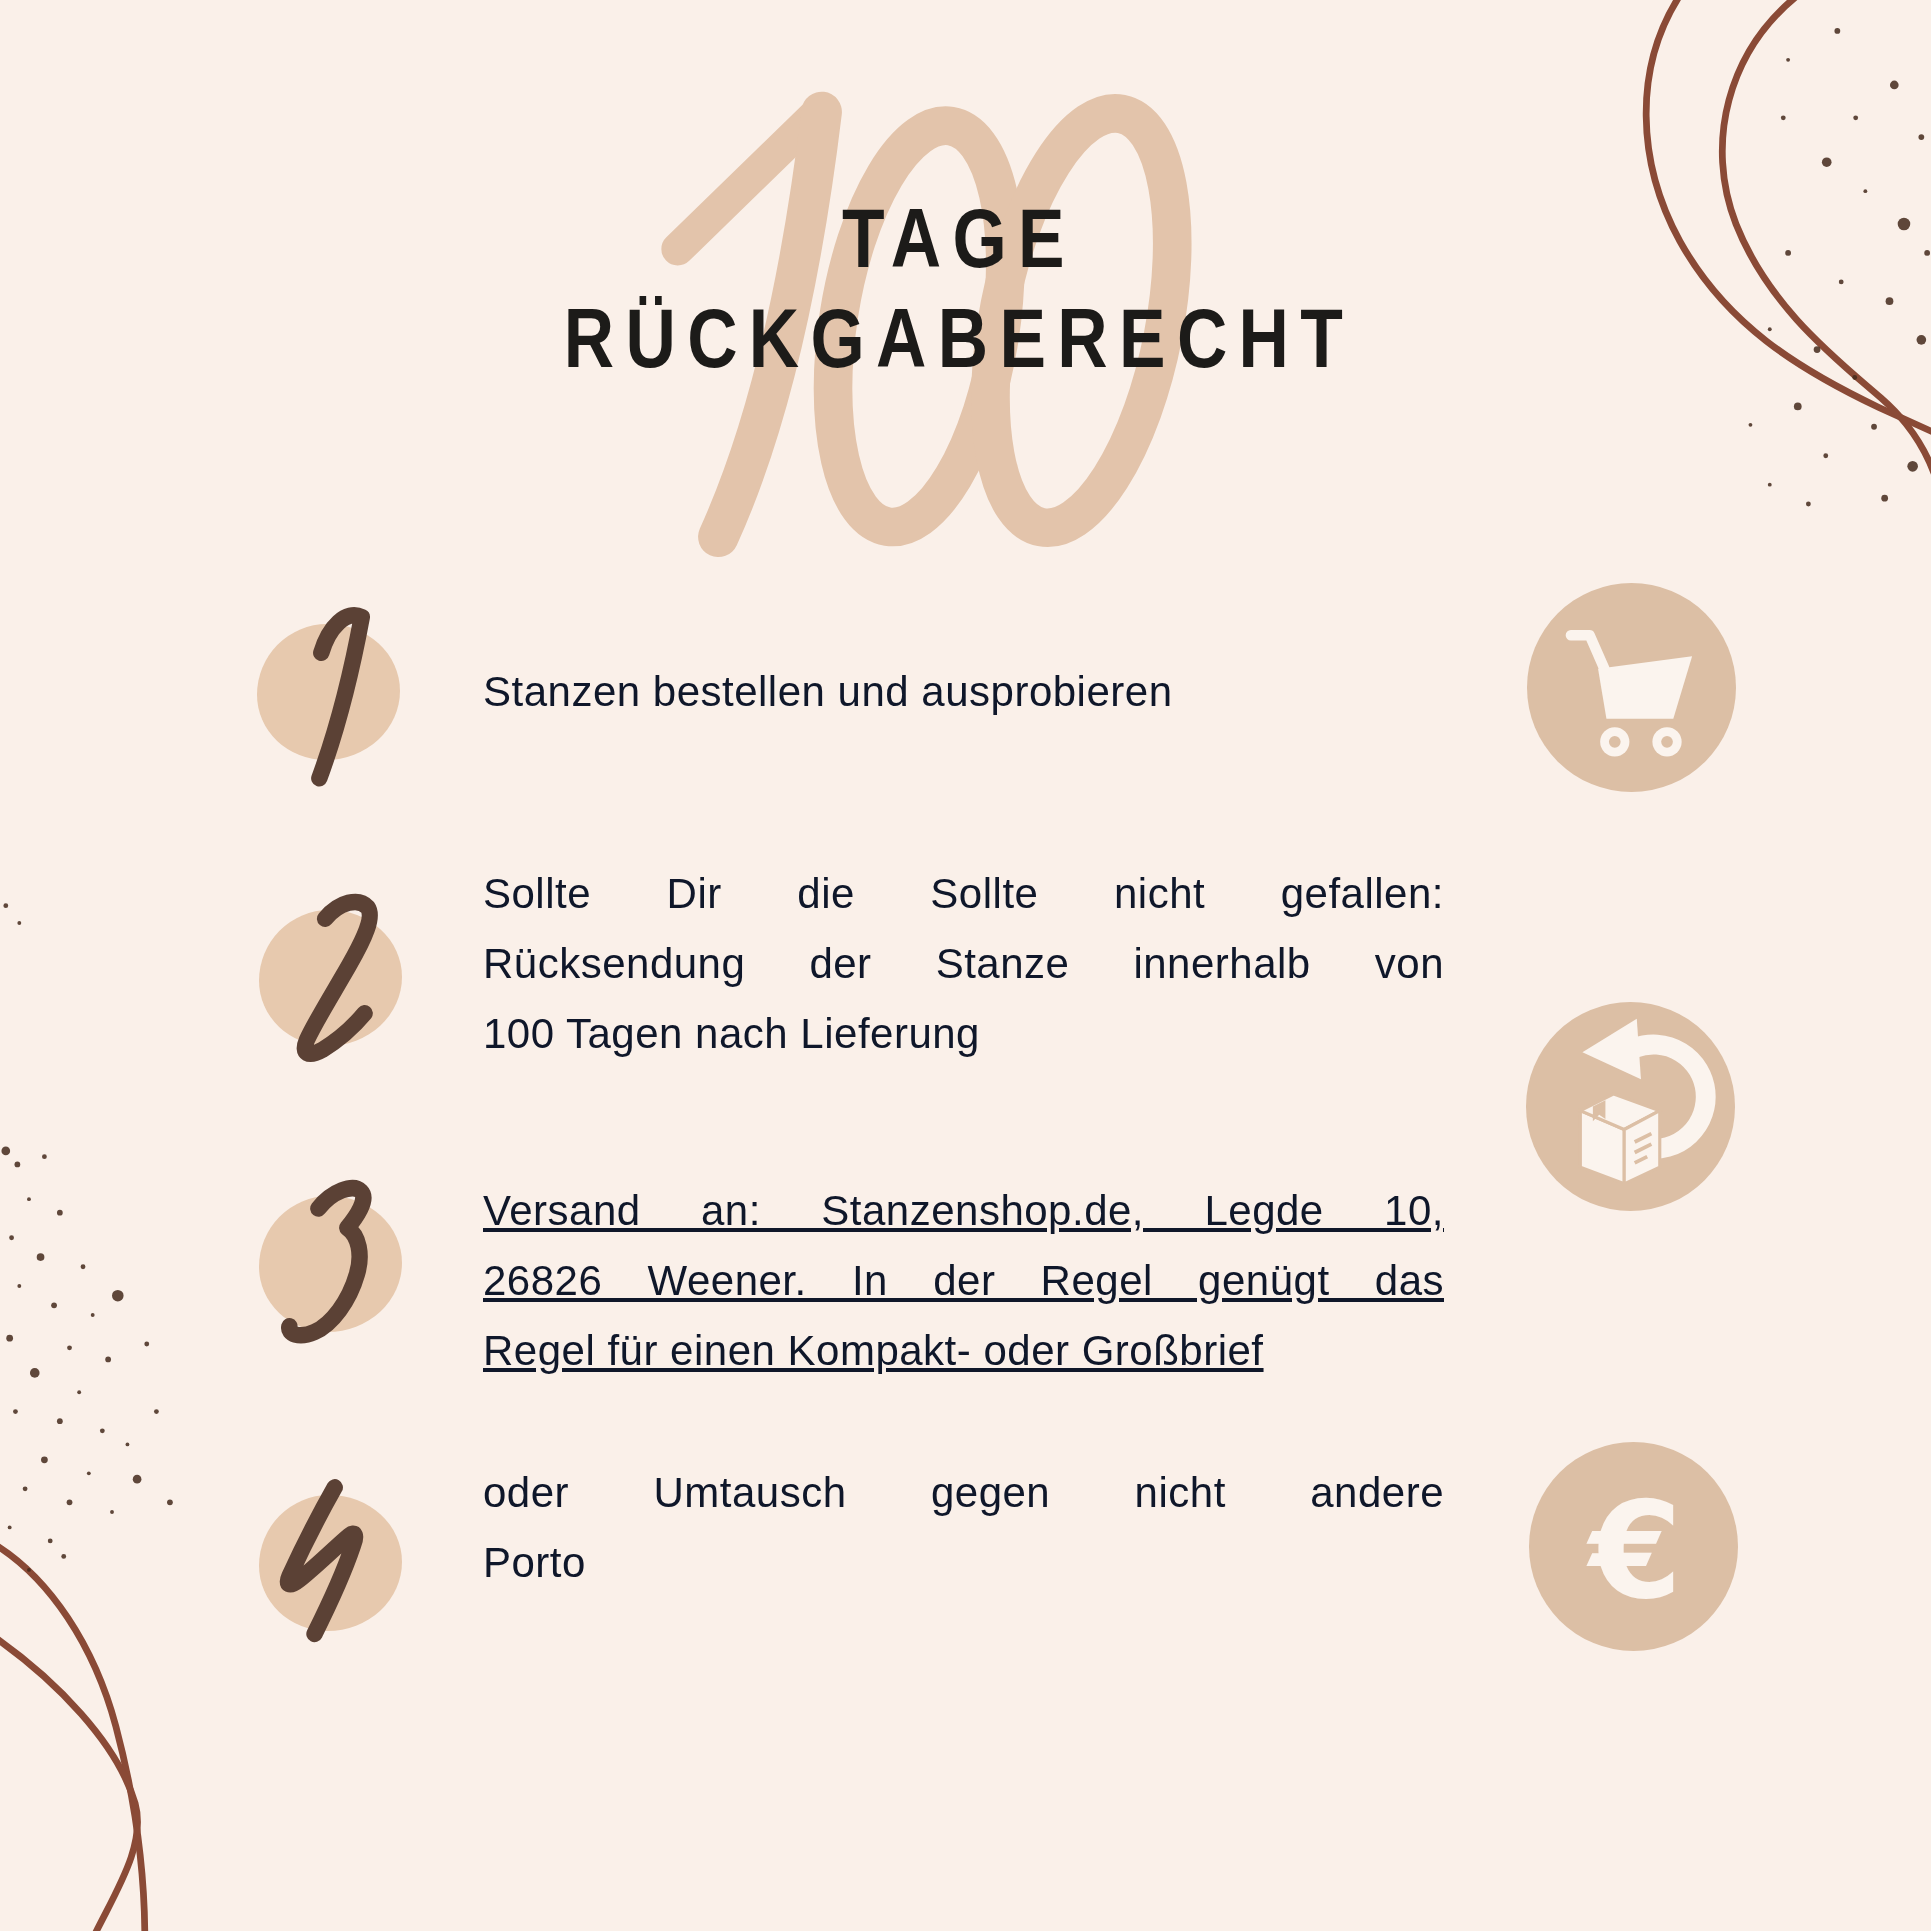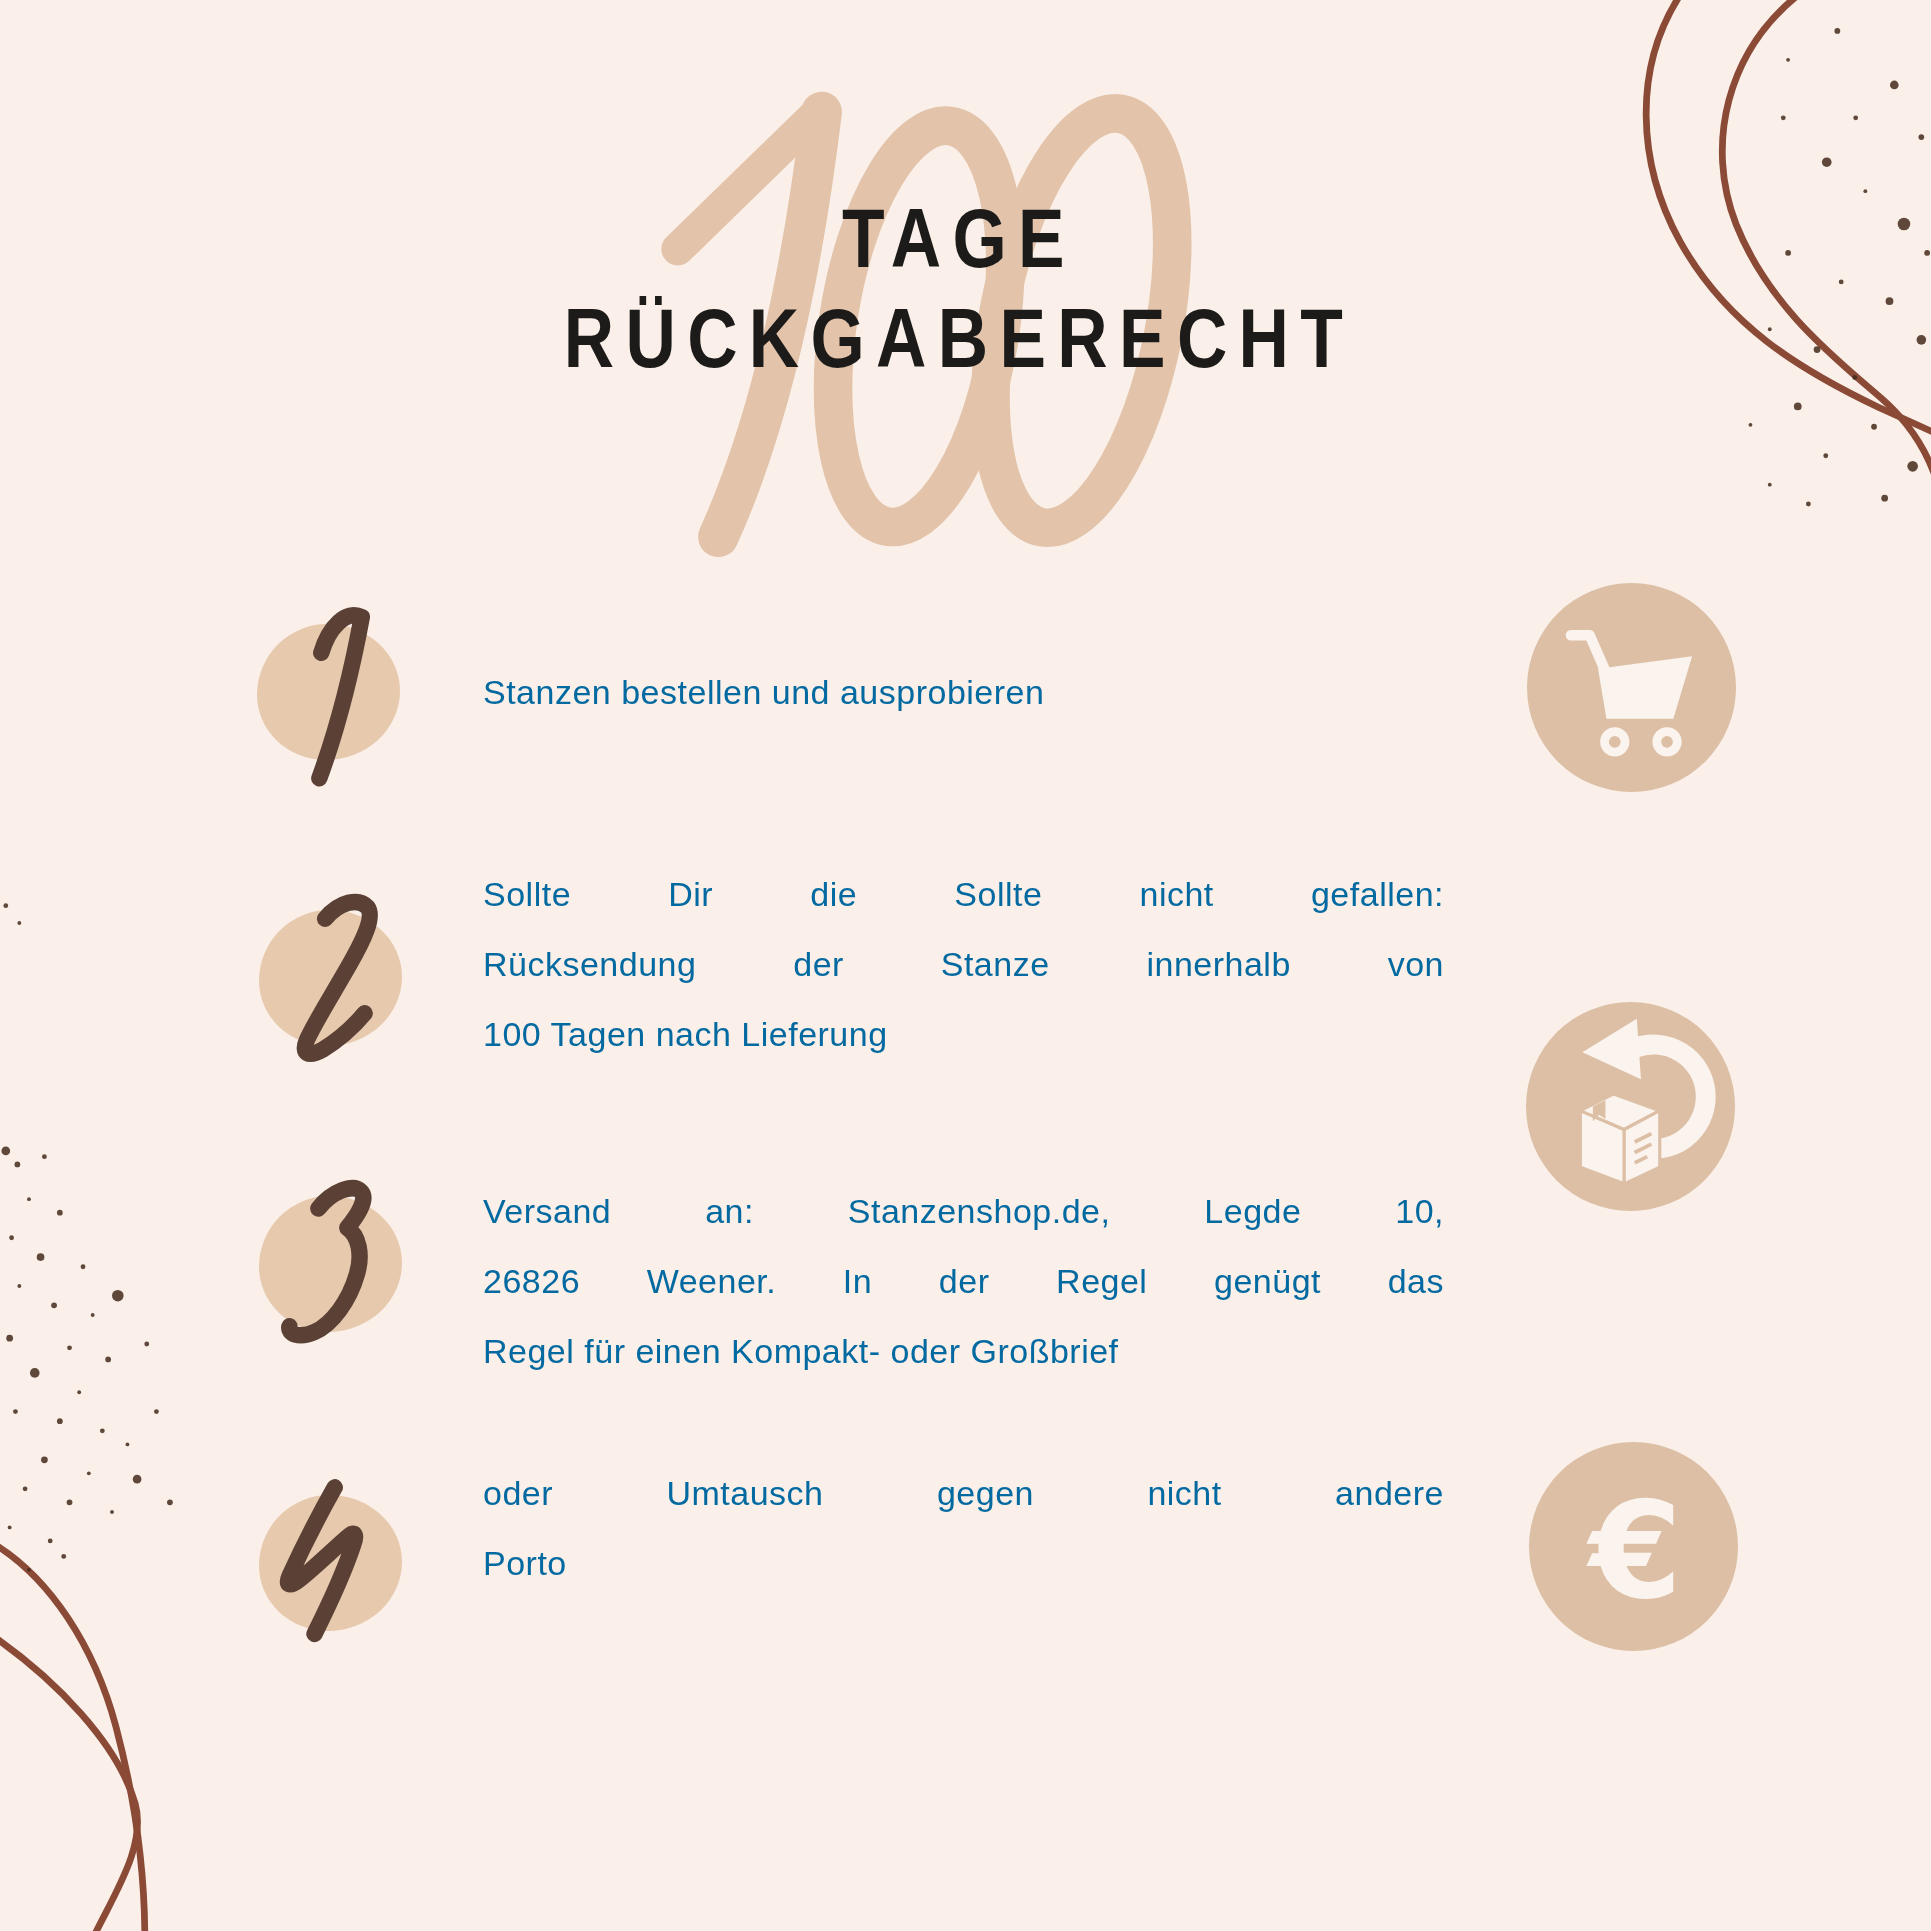--- a/index.html
+++ b/index.html
@@ -31,22 +31,22 @@
     background:#e7c9ae;
     border-radius:49% 51% 52% 48% / 52% 49% 51% 48%;
     z-index:1;
   }
   .numsvg{position:absolute;width:164px;height:193px;z-index:2;}
   .numsvg path{stroke:#5b4135;stroke-width:17;fill:none;stroke-linecap:round;stroke-linejoin:round;}
   .steptext{
     position:absolute;
     left:483px;width:961px;
     z-index:2;
-    color:#0369a1;
-    font-size:34px;
+    color:#0f172a;
+    font-size:42px;
     line-height:70px;
     letter-spacing:0.5px;
   }
   .steptext .j{text-align:justify;text-align-last:justify;}
   .bubble{
     position:absolute;width:209px;height:209px;z-index:1;
   }
   .bubble svg{width:209px;height:209px;display:block;}
 </style>
 </head>
@@ -165,21 +165,21 @@
   <div class="steptext" style="top:859px;">
     <div class="j">Sollte Dir die Sollte nicht gefallen:</div>
     <div class="j">Rücksendung der Stanze innerhalb von</div>
     <div>100 Tagen nach Lieferung</div>
   </div>
 
   <div class="blob" style="left:259px;top:1196px;"></div>
   <svg class="numsvg" style="left:246px;top:1168px;" viewBox="0 0 170 200" aria-label="3">
     <path d="M75,42 C89,24 111,16 119,24 C127,32 115,50 105,62 C117,70 121,90 115,110 C107,138 89,162 71,170 C55,177 43,172 45,164"></path>
   </svg>
-  <div class="steptext" style="top:1176px;">
+  <div class="steptext" style="top:1176px;text-decoration:underline;">
     <div class="j">Versand an: Stanzenshop.de, Legde 10,</div>
     <div class="j">26826 Weener. In der Regel genügt das</div>
     <div>Regel für einen Kompakt- oder Großbrief</div>
   </div>
 
   <div class="blob" style="left:259px;top:1495px;"></div>
   <svg class="numsvg" style="left:246px;top:1468px;" viewBox="0 0 170 200" aria-label="4">
     <path d="M92,20 C75,50 57,86 45,112 C41,121 45,124 55,116 C75,100 97,78 107,70 C113,65 115,70 111,80 C101,110 83,148 71,172"></path>
   </svg>
   <div class="steptext" style="top:1458px;">

